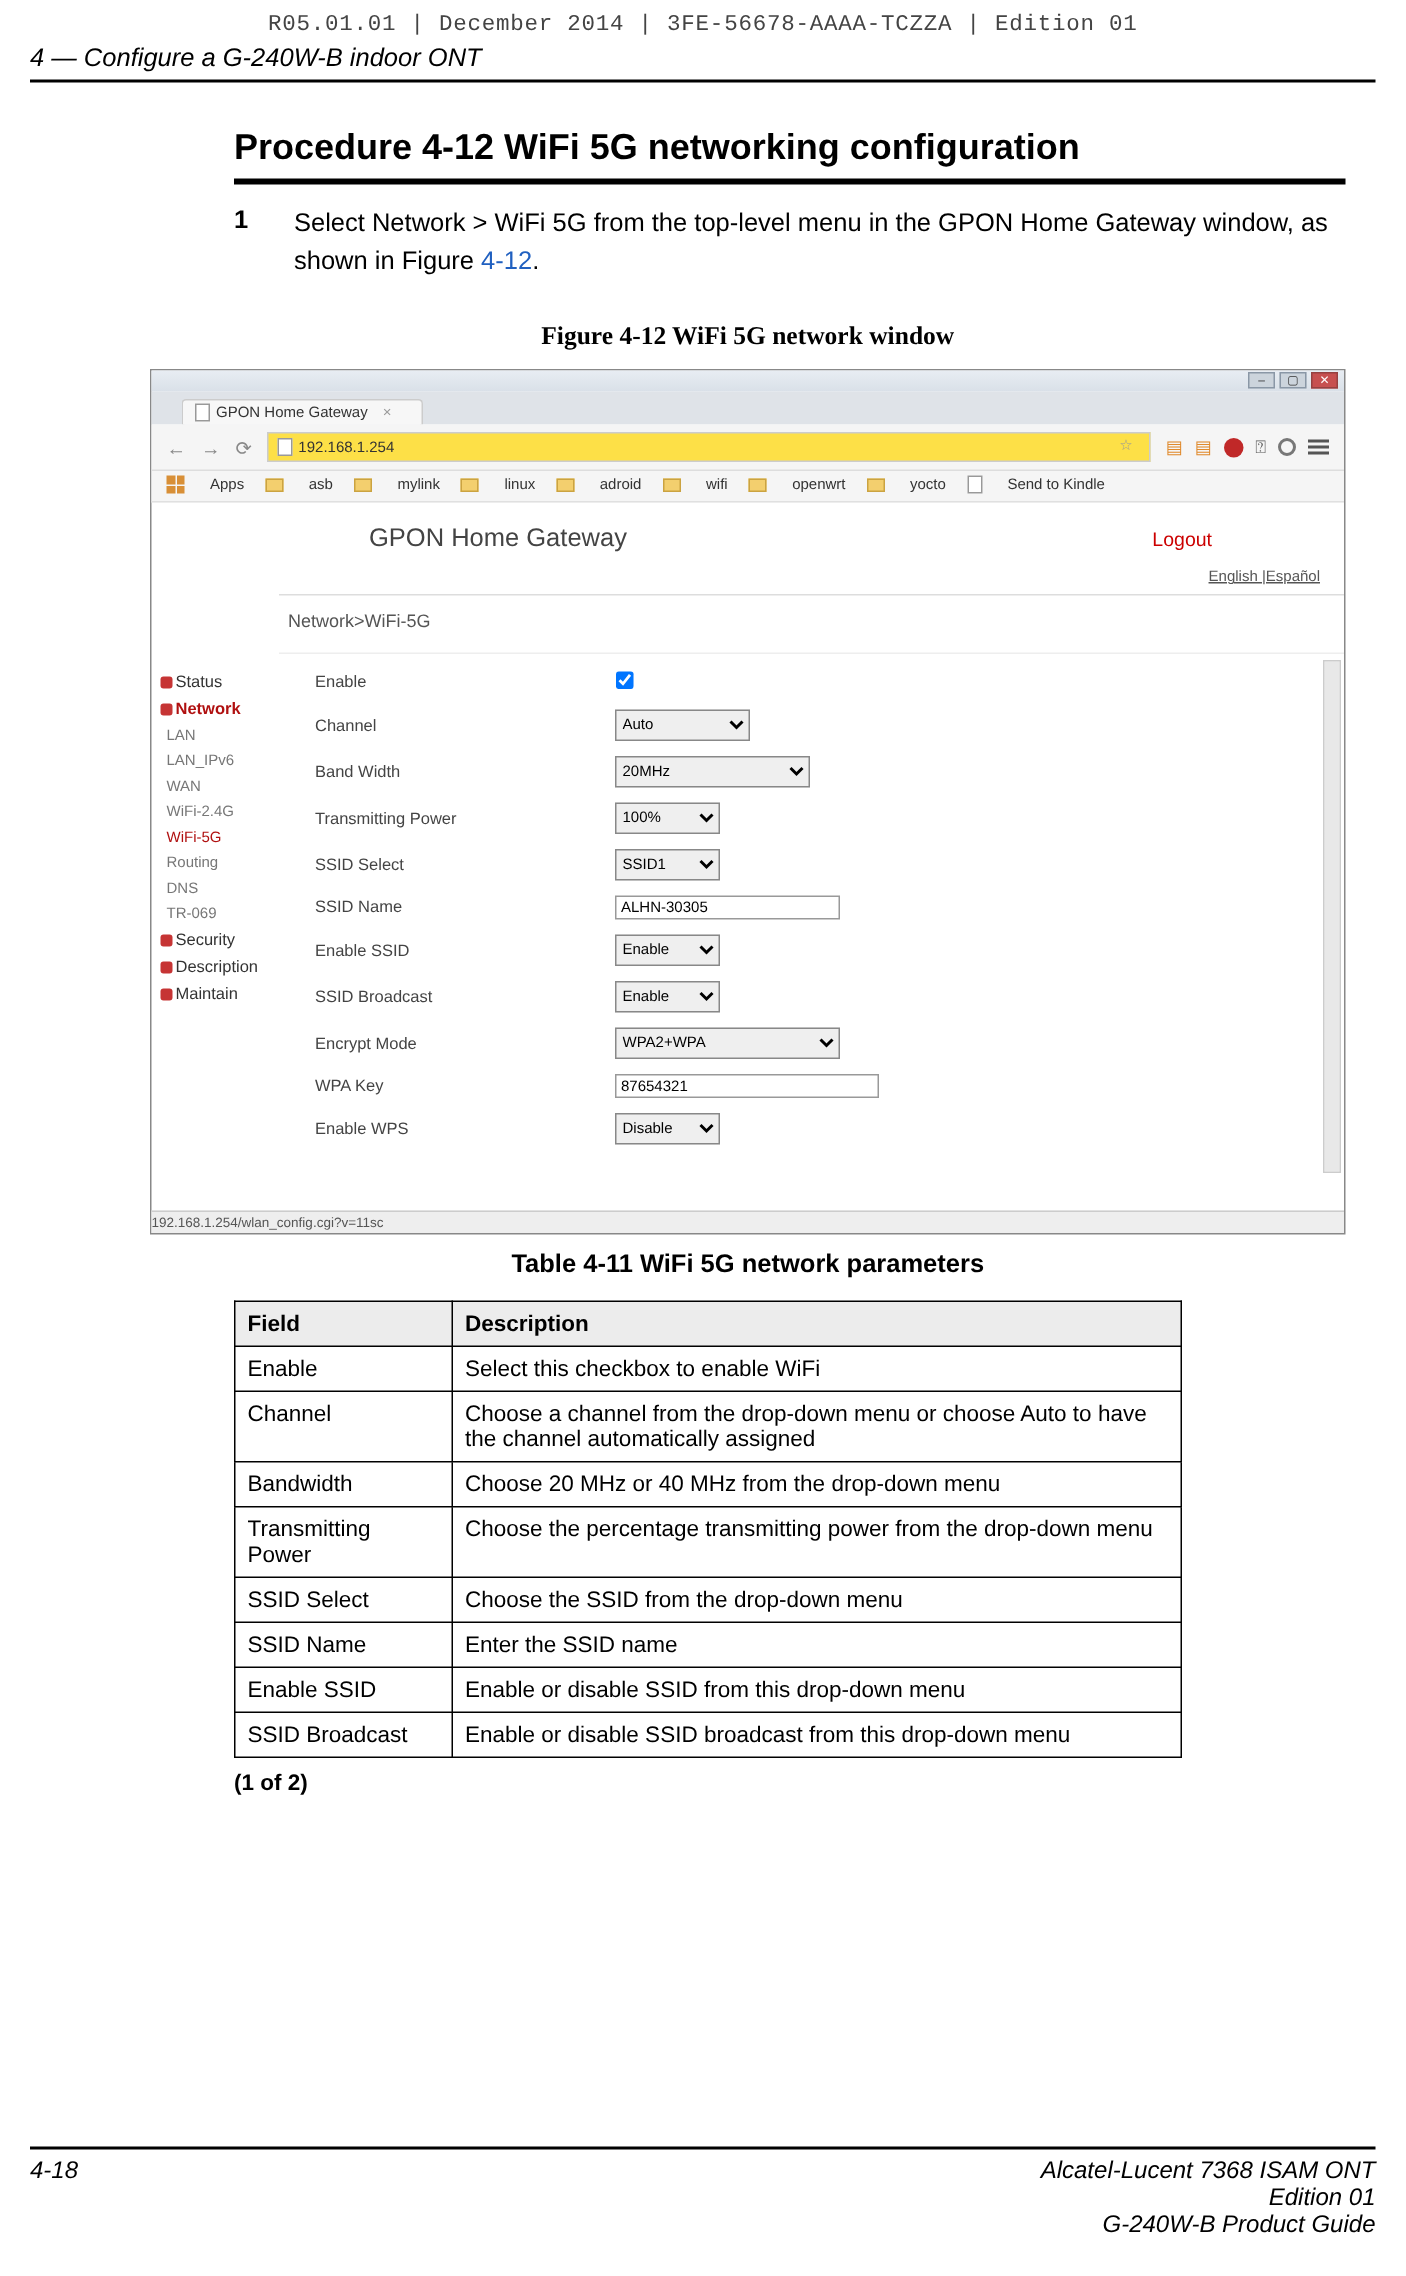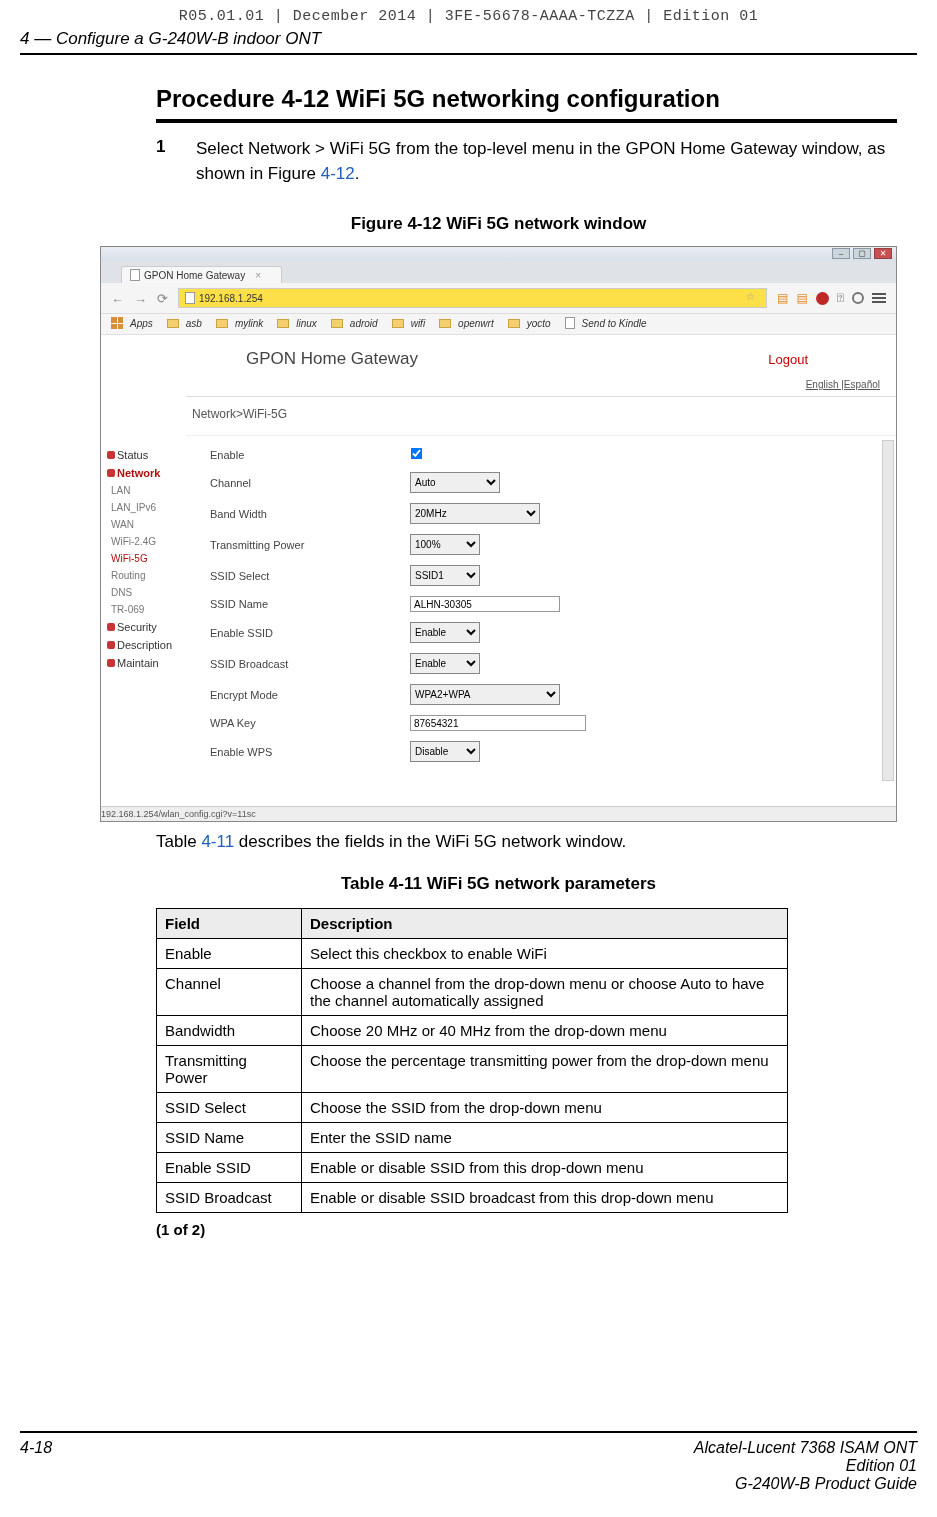--- a/index.html
+++ b/index.html
@@ -38,20 +38,21 @@
   }
   .step-row { display: flex; margin: 14px 0 18px 56px; }
   .step-num { font-weight: bold; width: 40px; flex-shrink: 0; font-size: 17px; }
   .step-text { font-size: 17px; line-height: 1.45; }
   .xref-link { color: #2060c0; }
   .fig-caption {
     font-weight: bold;
     text-align: center;
     font-size: 17px;
     margin: 28px 0 12px;
+    font-family: Liberation Serif, serif;
   }
 
   
   .browser-frame {
     border: 1px solid #888;
     margin: 0 0 10px 0;
     background: #fff;
     font-family: Arial, sans-serif;
     font-size: 11px;
     color: #333;
@@ -75,21 +76,21 @@
   .addr-box { flex: 1; border: 1px solid #ccc; padding: 2px 6px; font-size: 10px; display: flex; align-items: center; gap: 4px; background: #fde047; }
   .addr-right { display: flex; align-items: center; gap: 8px; font-size: 12px; }
   .ico { width: 14px; height: 14px; display: inline-block; }
   .ico.star::before { content: "☆"; color: #999; }
   .ico.ham { display: inline-flex; flex-direction: column; justify-content: center; gap: 2px; }
   .ico.ham span { height: 2px; background: #555; width: 14px; display: block; }
   .red-dot { width: 13px; height: 13px; border-radius: 50%; background: #c02828; }
   .bf-bookmarks { background: #f5f5f5; padding: 3px 10px 5px; display: flex; gap: 14px; align-items: center; font-size: 10px; border-bottom: 1px solid #e0e0e0; }
   .bk-apps { width: 12px; height: 12px; display: grid; grid-template-columns: 1fr 1fr; grid-template-rows: 1fr 1fr; gap: 1px; }
   .bk-apps div { background: #d88f37; }
-  .bk-item { display: flex; align-items: center; gap: 7px; font-style: italic; }
+  .bk-item { display: flex; align-items: center; gap: 17px; }
   .bk-folder { width: 12px; height: 9px; background: #f3cf6e; border: 1px solid #cba341; }
   .bk-doc { width: 10px; height: 12px; border: 1px solid #999; background: #fff; }
 
   
   .gw-body { display: flex; align-items: flex-start; }
   .gw-topbar {
     display: flex; justify-content: space-between; align-items: center;
     padding: 14px 28px 10px 60px;
   }
   .gw-title { font-family: Arial, sans-serif; font-size: 17px; color: #444; }
@@ -322,23 +323,20 @@
           <div class="fld-row">
               <div class="fld-lbl">Enable WPS</div>
               <div class="fld-ctl"><select style="width:70px;"><option>Disable</option></select></div>
             </div>
         </div>
       </div>
     </div>
     <div class="bf-status">192.168.1.254/wlan_config.cgi?v=11sc</div>
   </div>
 
-  <div class="intertext">
-    <span>Table </span><span class="xref-link">4-11</span><span> describes the fields in the WiFi 5G network window.</span>
-  </div>
 
   <div class="tbl-caption">Table 4-11 WiFi 5G network parameters</div>
 
   <table class="params">
     <thead>
       <tr>
         <th>Field</th>
         <th>Description</th>
       </tr>
     </thead>

